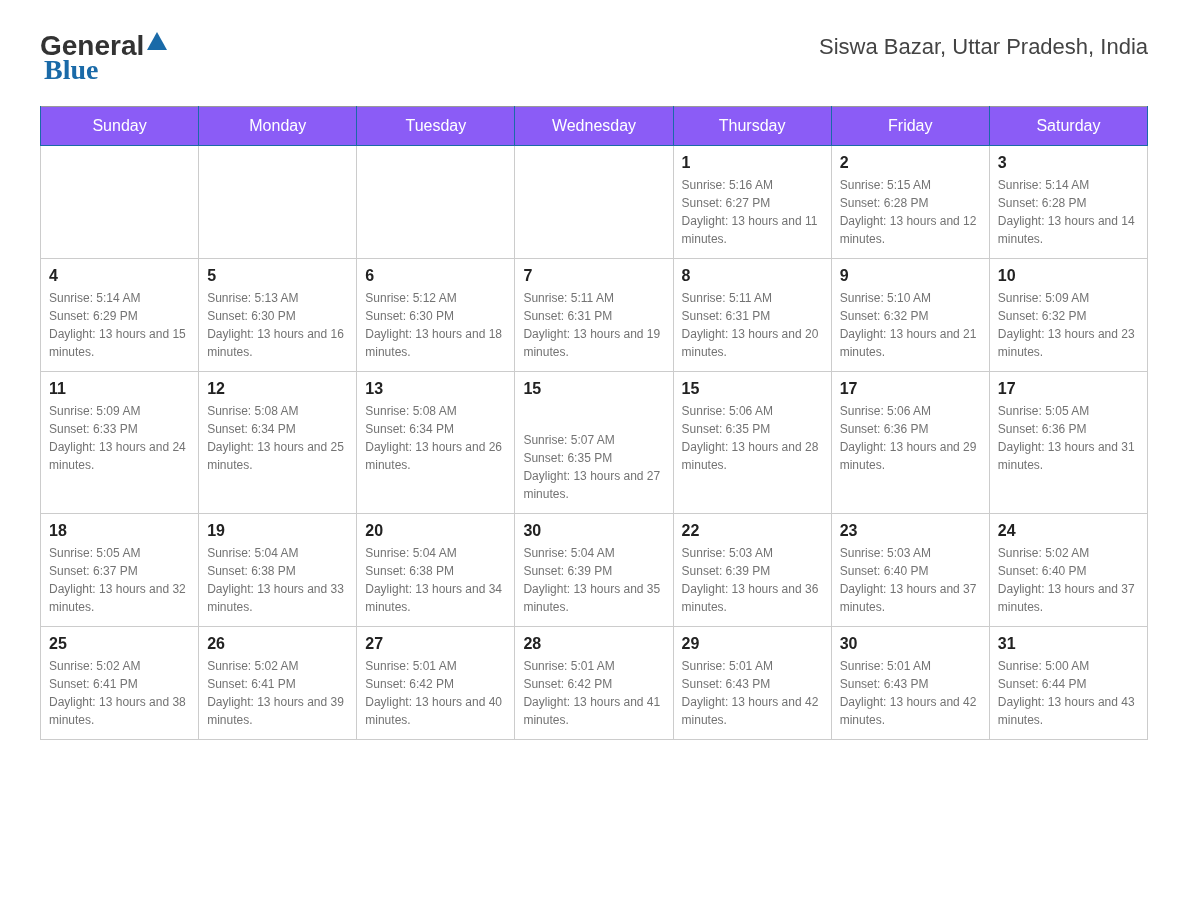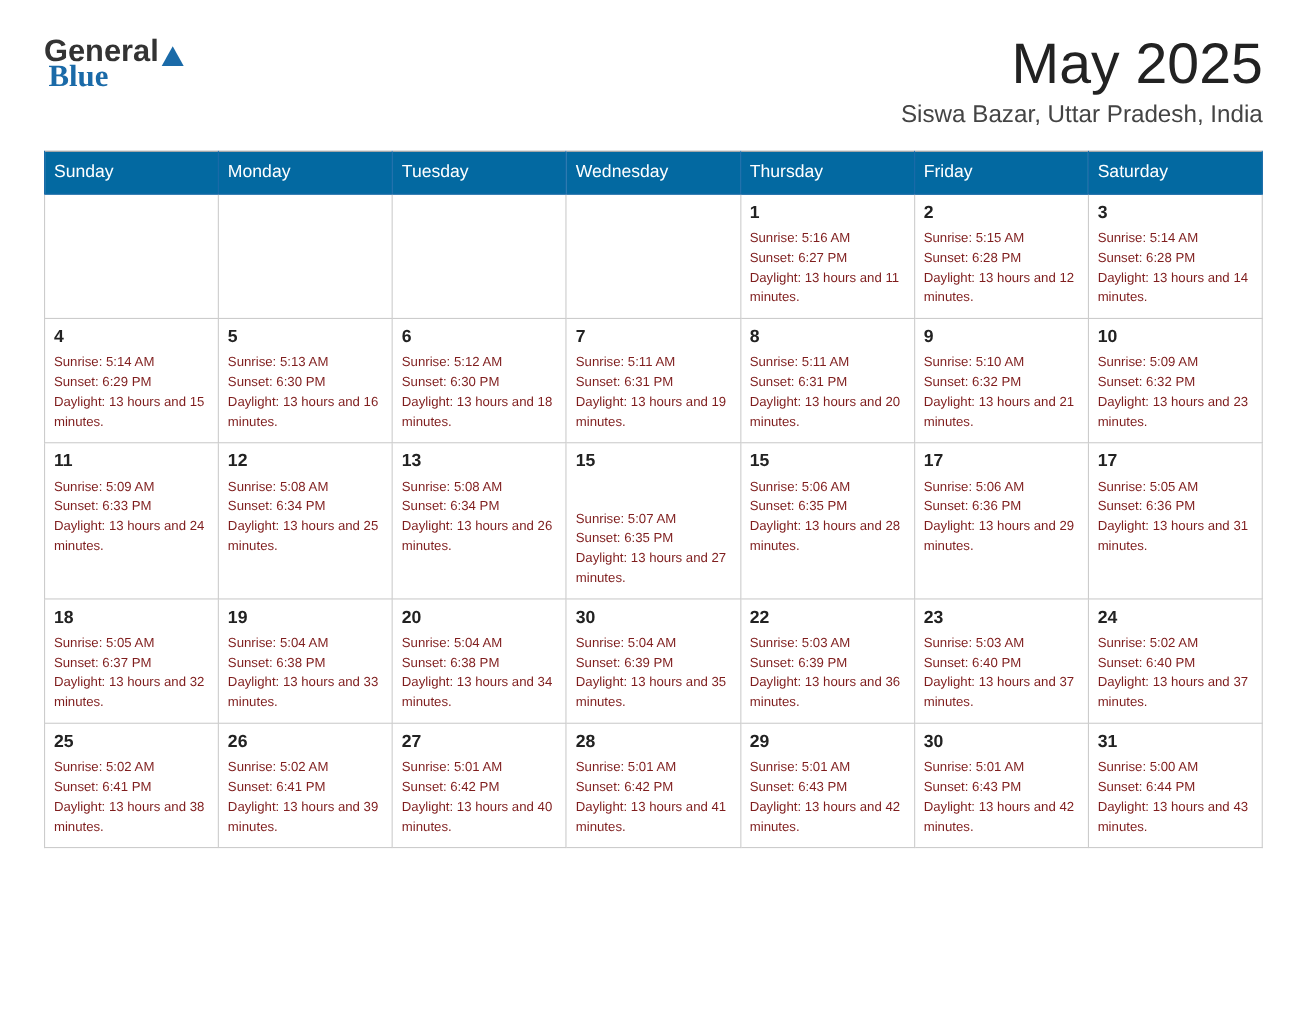--- a/index.html
+++ b/index.html
@@ -44,44 +44,44 @@
       font-size: 22px;
       color: #444;
       margin-top: 4px;
     }
     .calendar {
       width: 100%;
       border-collapse: collapse;
       border: 1px solid #999;
     }
     .calendar th {
-      background-color: #0369a1;
+      background-color: #8b5cf6;
       color: #fff;
       padding: 10px 8px;
       font-size: 16px;
       font-weight: normal;
-      text-align: left;
+      text-align: center;
       border: 1px solid #1a6aa8;
     }
     .calendar td {
       vertical-align: top;
       padding: 8px 8px 10px 8px;
       border: 1px solid #ccc;
       width: calc(100% / 7);
       min-height: 90px;
     }
     .day-number {
       font-size: 16px;
       font-weight: bold;
       color: #222;
       margin-bottom: 4px;
     }
     .day-info {
       font-size: 12px;
-      color: #7f1d1d;
+      color: #737373;
       line-height: 1.5;
     }
     .empty-cell {
       background: #fff;
     }
     tr td {
       border-top: 2px solid #1a6aa8;
     }
     tr:first-child td {
       border-top: none;
@@ -89,31 +89,30 @@
     .calendar thead tr th {
       border-top: none;
     }
   </style>
 </head>
 <body>
 
 <div class="header">
   <div class="logo">
     <div style="display:flex; flex-direction:column; align-items:flex-start;">
-      <div style="display:flex; align-items:flex-end;">
+      <div style="display:flex; align-items:flex-start;">
         <span class="logo-text-general">General</span>
         <svg width="22" height="22" viewBox="0 0 22 22" style="margin-left:2px; margin-top:0px;">
           <polygon points="11,2 21,20 1,20" fill="#1a6aa8"></polygon>
         </svg>
       </div>
       <span class="logo-text-blue" style="margin-top:-8px; margin-left:4px;font-family:Liberation Serif, serif;">Blue</span>
     </div>
   </div>
   <div class="title-section">
-    <div class="month-year">May 2025</div>
     <div class="location">Siswa Bazar, Uttar Pradesh, India</div>
   </div>
 </div>
 
 <table class="calendar">
   <thead>
     <tr>
     <th>Sunday</th>
         <th>Monday</th>
         <th>Tuesday</th>

